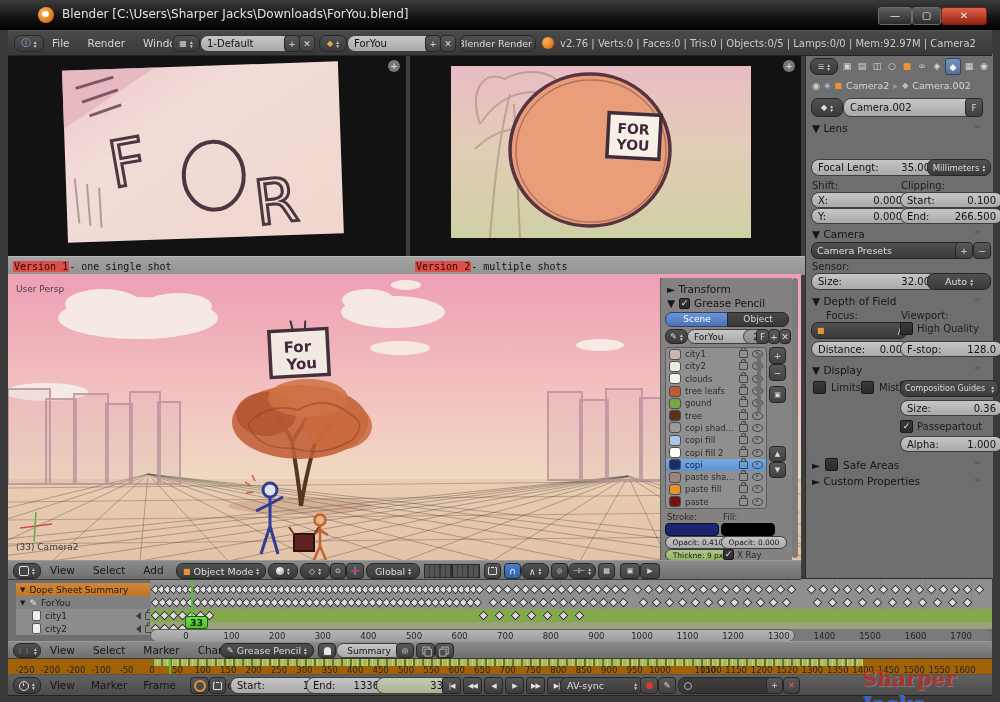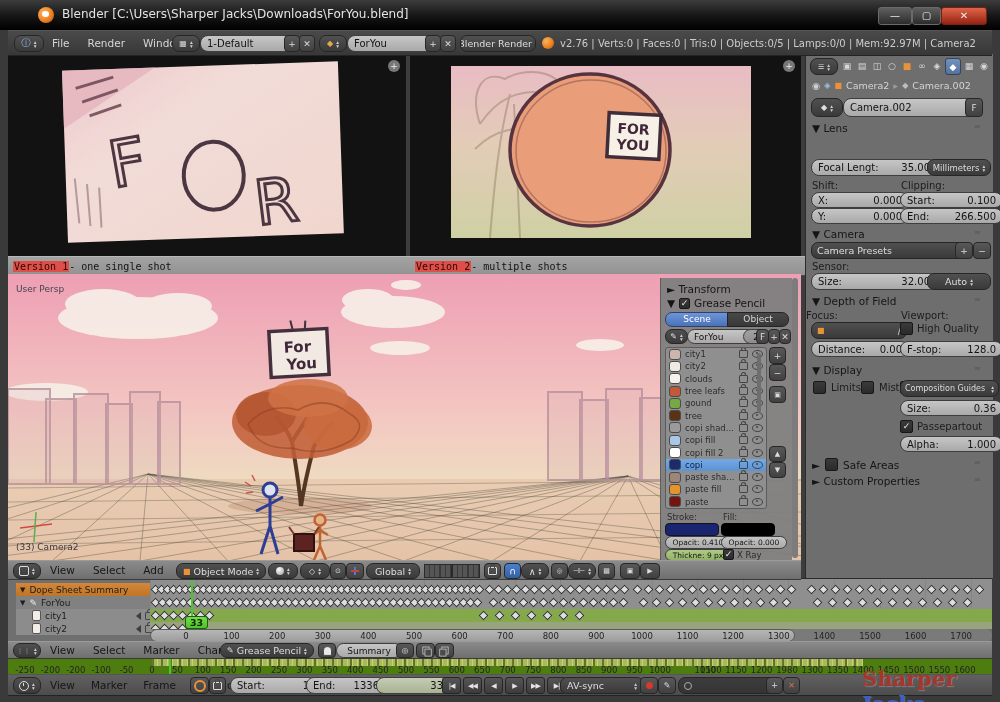--- a/index.html
+++ b/index.html
@@ -592,21 +592,21 @@
     <div class="abs dbtn" style="left:121px;top:219px;width:62px;height:15px;">
         <span>Auto</span>
         <span class="updn">
           <i>▴</i>
           <i>▾</i>
         </span>
       </div>
 
     <div class="abs phdr" style="left:6px;top:241px;">▼ <span>Depth of Field</span></div>
     <div class="abs grip" style="left:168px;top:241px;">≡</div>
-    <div class="abs" style="left:0;top:256px;">Focus:</div>
+    <div class="abs" style="left:20px;top:256px;">Focus:</div>
     <div class="abs" style="left:95px;top:256px;">Viewport:</div>
     <div class="abs dbtn" style="left:5px;top:268px;width:84px;height:15px;justify-content:space-between;padding:0 5px;">
         <span style="color:#e8933a;font-size:8px;">■</span>
         <span style="color:#cfcfcf;">∕</span>
       </div>
     <div class="abs" style="left:94px;top:268px;display:flex;gap:4px;align-items:center;">
         <span class="checkbox"></span>
         <span>High Quality</span>
       </div>
     <div class="abs lfield slider" style="left:5px;top:287px;width:84px;height:14px;">
@@ -954,21 +954,21 @@
       </div>
     <div class="abs iconbtn" style="left:388px;top:1px;width:16px;height:13px;font-size:8px;">◎</div>
     <div class="abs iconbtn" style="left:408px;top:1px;width:17px;height:13px;">
         <span class="dblrect" style="transform:scale(0.7);"></span>
       </div>
     <div class="abs iconbtn" style="left:427px;top:1px;width:17px;height:13px;">
         <span class="dblrect" style="transform:scale(0.7) scaleX(-1);"></span>
       </div>
   </div>
 
-  <div class="abs" style="left:8px;top:657px;width:984px;height:17px;background:#4d7c0f;border-top:1px solid #3a3a3a;">
+  <div class="abs" style="left:8px;top:657px;width:984px;height:17px;background:#a16207;border-top:1px solid #3a3a3a;">
     <div id="tlband" class="abs" style="left:144px;top:0;width:711px;height:8px;"></div>
     <div id="tl-ruler">
         <div class="num" style="left: 17px; top: 7px;">-250</div>
         <div class="num" style="left: 42.4px; top: 7px;">-200</div>
         <div class="num" style="left: 67.8px; top: 7px;">-200</div>
         <div class="num" style="left: 93.2px; top: 7px;">-100</div>
         <div class="num" style="left: 118.6px; top: 7px;">-50</div>
         <div class="num" style="left: 144px; top: 7px;">0</div>
         <div class="num" style="left: 169.4px; top: 7px;">50</div>
         <div class="num" style="left: 194.8px; top: 7px;">100</div>
@@ -987,21 +987,21 @@
         <div class="num" style="left: 525px; top: 7px;">750</div>
         <div class="num" style="left: 550.4px; top: 7px;">800</div>
         <div class="num" style="left: 575.8px; top: 7px;">850</div>
         <div class="num" style="left: 601.2px; top: 7px;">900</div>
         <div class="num" style="left: 626.6px; top: 7px;">950</div>
         <div class="num" style="left: 652px; top: 7px;">1000</div>
         <div class="num" style="left: 677.4px; top: 7px; margin-left: 20px;">1050</div>
         <div class="num" style="left: 702.8px; top: 7px;">1100</div>
         <div class="num" style="left: 728.2px; top: 7px;">1150</div>
         <div class="num" style="left: 753.6px; top: 7px;">1200</div>
-        <div class="num" style="left: 779px; top: 7px;">1980</div>
+        <div class="num" style="left: 779px; top: 7px;">1520</div>
         <div class="num" style="left: 804.4px; top: 7px;">1300</div>
         <div class="num" style="left: 829.8px; top: 7px;">1350</div>
         <div class="num" style="left: 855.2px; top: 7px;">1400</div>
         <div class="num" style="left: 880.6px; top: 7px;">1450</div>
         <div class="num" style="left: 906px; top: 7px;">1500</div>
         <div class="num" style="left: 931.4px; top: 7px;">1550</div>
         <div class="num" style="left: 956.8px; top: 7px;">1600</div>
       </div>
     <div class="vline-green" style="left:161px;top:0;height:17px;"></div>
   </div>

